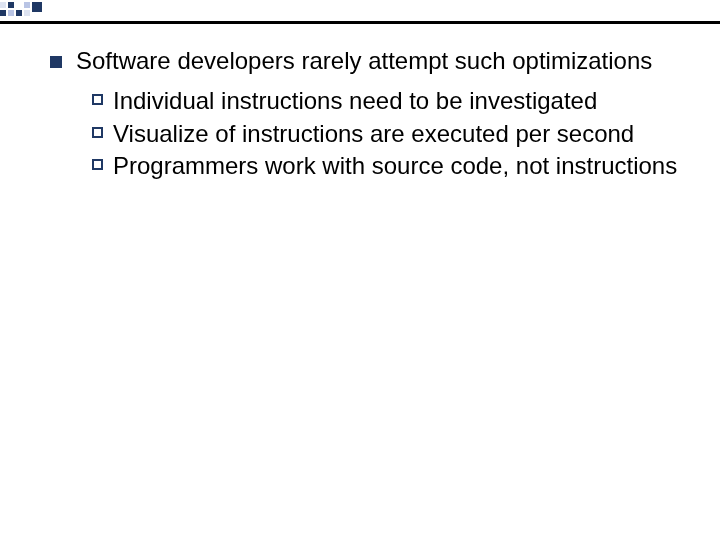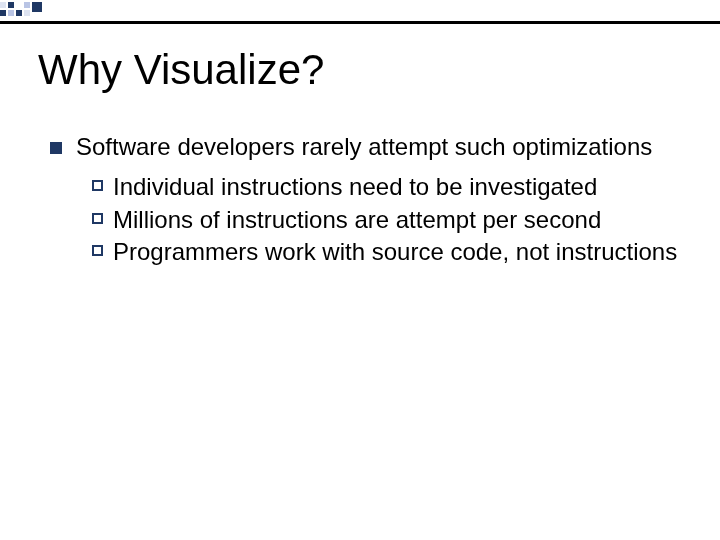--- a/index.html
+++ b/index.html
@@ -92,34 +92,33 @@
   <div class="row1">
     <span class="sq pale"></span><span class="sq navy"></span><span class="sq gap"></span><span class="sq lav"></span><span class="sq navy big"></span>
   </div>
   <div class="row2">
     <span class="sq navy"></span><span class="sq lav"></span><span class="sq navy"></span><span class="sq pale"></span>
   </div>
   <div class="line"></div>
 </div>
 
 <div class="slide">
-  <h1 class="title">Why Visualize?</h1>
 
   <div class="level1">
     <span class="bullet-solid"></span>
     <div class="level1-text">Software developers rarely attempt such optimizations</div>
   </div>
 
   <div class="level2-group">
     <div class="level2">
       <span class="bullet-hollow"></span>
       <div class="level2-text">Individual instructions need to be investigated</div>
     </div>
     <div class="level2">
       <span class="bullet-hollow"></span>
-      <div class="level2-text">Millions of instructions are attempt per second</div>
+      <div class="level2-text">Visualize of instructions are executed per second</div>
     </div>
     <div class="level2">
       <span class="bullet-hollow"></span>
       <div class="level2-text">Programmers work with source code, not instructions</div>
     </div>
   </div>
 </div>
 
 </body></html>

